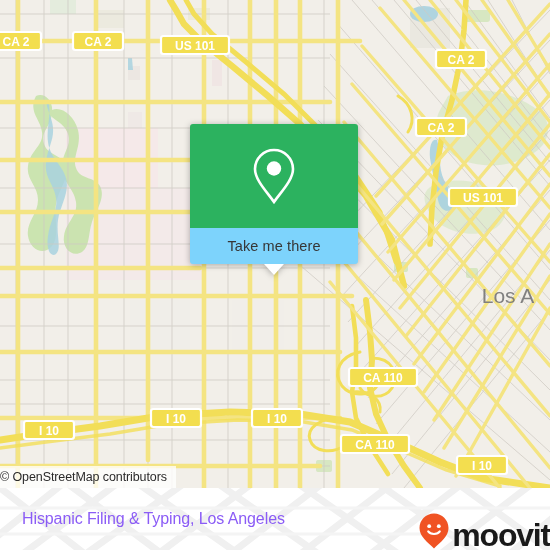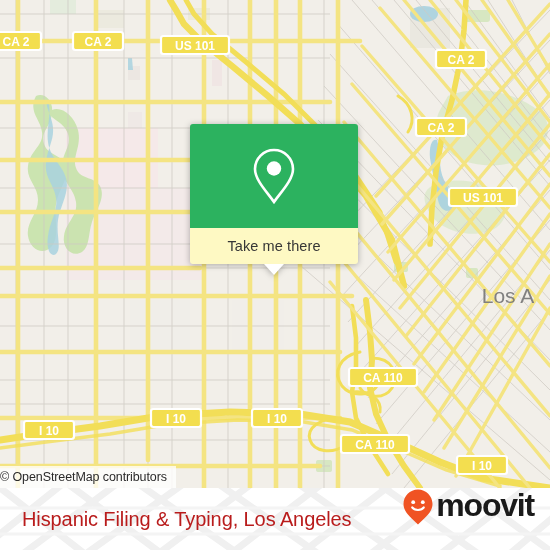--- a/index.html
+++ b/index.html
@@ -62,21 +62,21 @@
     height: 104px;
     background: #2cb25f;
     border-radius: 3px 3px 0 0;
     display: flex;
     align-items: center;
     justify-content: center;
   }
   #popup-footer {
     width: 168px;
     height: 36px;
-    background: #fef9c3;
+    background: #7dd3fc;
     border-radius: 0 0 3px 3px;
     display: flex;
     align-items: center;
     justify-content: center;
     font-size: 14.5px;
     color: #363636;
     letter-spacing: 0.1px;
   }
   #popup-tail {
     position: absolute;
@@ -105,32 +105,32 @@
     opacity: 1;
     pointer-events: none;
   }
   #footer-title {
     position: absolute;
     left: 22px;
     top: 0;
     height: 62px;
     display: flex;
     align-items: center;
-    font-size: 20px;
-    color: #b91c1c;
+    font-size: 16px;
+    color: #8b5cf6;
     letter-spacing: -0.1px;
     white-space: nowrap;
   }
   #brand {
     position: absolute;
-    right: 16px;
+    right: 0;
     top: 0;
     height: 62px;
     display: flex;
-    align-items: flex-start;
+    align-items: flex-end;
     gap: 2px;
   }
   #brand-text {
     font-size: 32px;
     font-weight: bold;
     color: #1a1a1a;
     letter-spacing: -1.2px;
     line-height: 1;
     position: relative;
     top: 1px;

